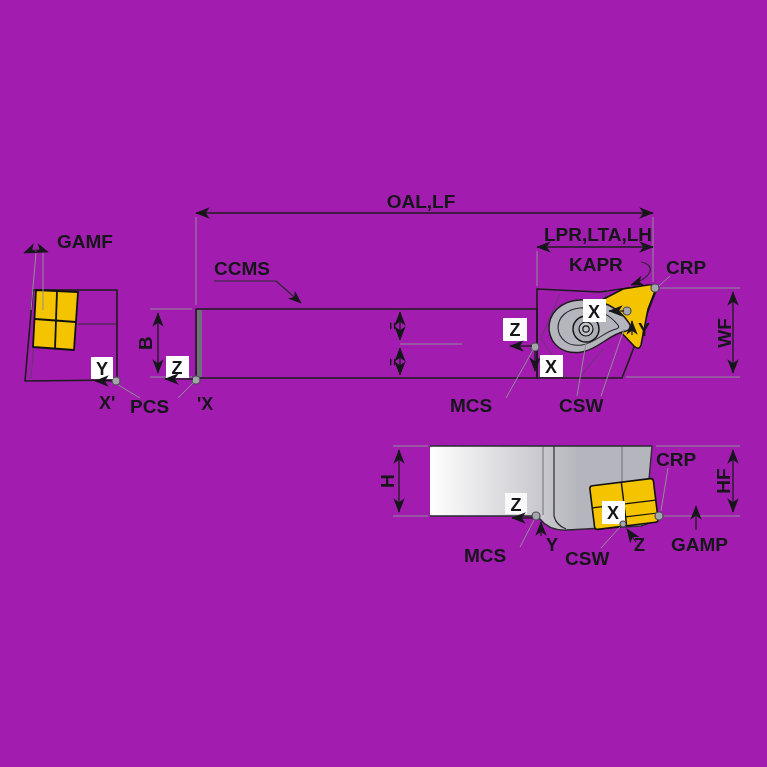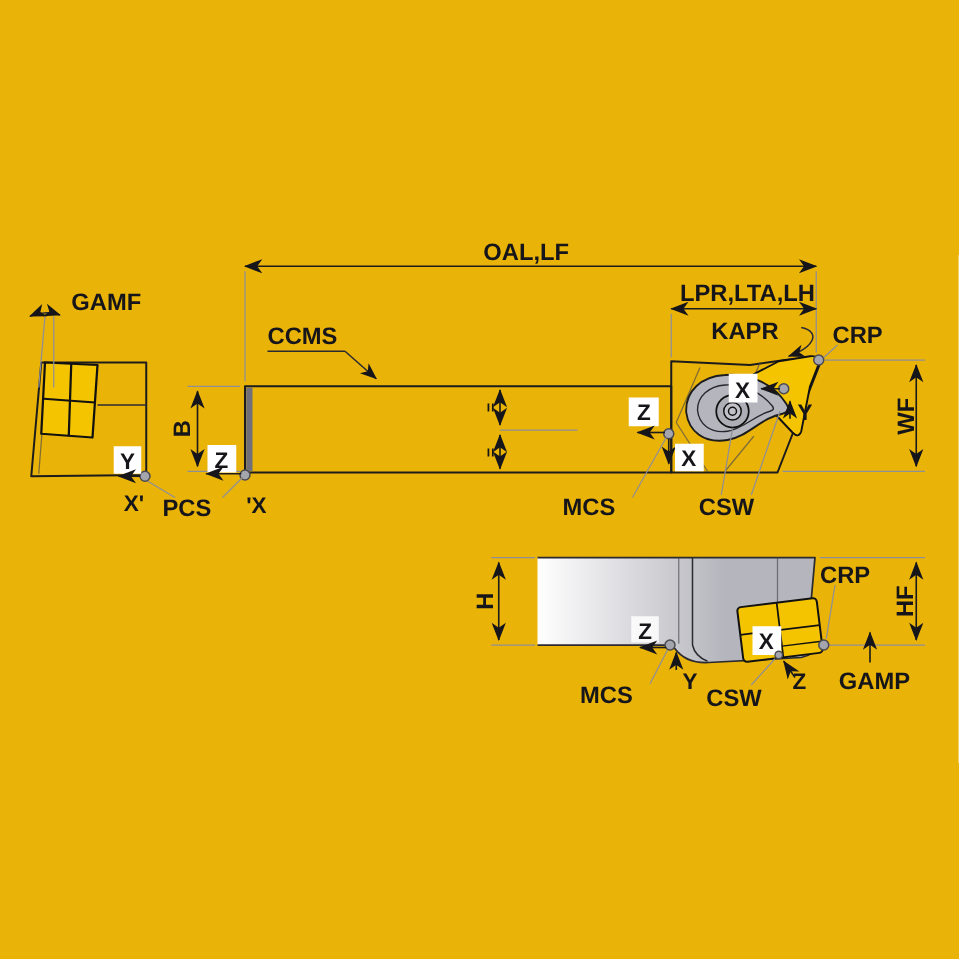--- a/index.html
+++ b/index.html
@@ -1,16 +1,16 @@
 <!DOCTYPE html>
 <html><head>
 <meta charset="utf-8">
 <style>
   html,body{margin:0;padding:0;background:#ffffff;}
-  #stage{position:relative;width:767px;height:767px;background:#eab308;overflow:hidden;
+  #stage{position:relative;width:767px;height:767px;background:#a21caf;overflow:hidden;
          font-family:"Liberation Sans",sans-serif;}
   svg text{font-family:"Liberation Sans",sans-serif;font-weight:bold;fill:#15151a;}
   .lbl{font-size:19px;}
   .ax{font-size:18px;}
   .eq{font-size:13px;}
   .oln{stroke:#1c1c1c;stroke-width:1.6;fill:none;stroke-linejoin:round;}
   .mid{stroke:#2a2a30;stroke-width:1.2;fill:none;}
   .facet{stroke:#45454d;stroke-width:1;fill:none;opacity:.65;}
   .dim{stroke:#1c1c1c;stroke-width:1.3;fill:none;}
   .thin{stroke:#8f8f97;stroke-width:1;fill:none;}

